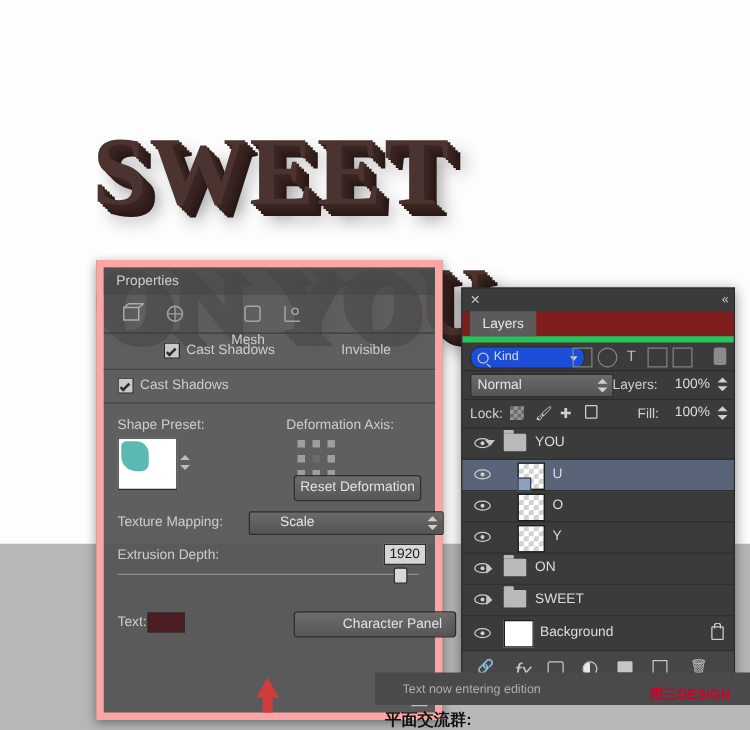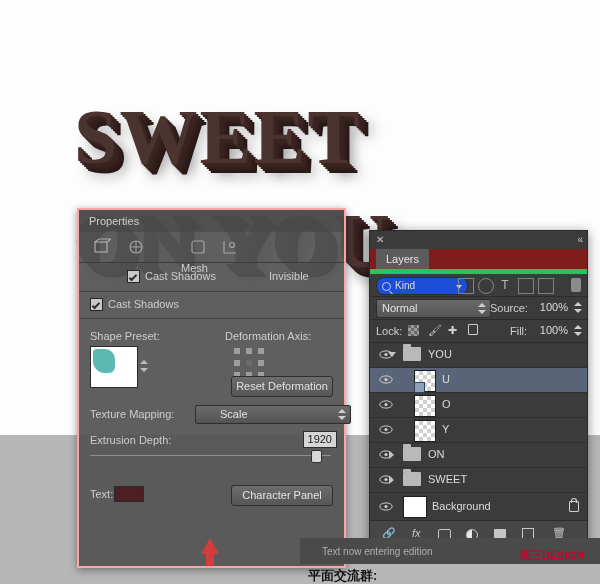--- a/index.html
+++ b/index.html
@@ -14,21 +14,21 @@
   .art{position:absolute;font-family:"Liberation Serif",serif;font-weight:bold;letter-spacing:2px;color:#4b3330;}
   .sweet{left:74px;top:92px;font-size:78px;
      text-shadow: 2px 2px 0 #3a2523, 4px 4px 0 #38231f, 6px 6px 0 #33201d, 8px 8px 0 #2e1c1a, 10px 10px 0 #281816, 12px 12px 14px rgba(0,0,0,.45);
   }
   .onyou{left:73px;top:196px;font-size:78px;color:#4b3330;
      text-shadow: 2px 2px 0 #3a2523, 4px 4px 0 #38231f, 6px 6px 0 #33201d, 8px 8px 0 #2e1c1a, 10px 10px 0 #281816, 12px 12px 14px rgba(0,0,0,.45);
   }
 
   
   #props{position:absolute;left:77px;top:208px;width:265px;height:356px;background:rgba(83,83,83,.93);
-     border:2px solid #fca5a5;box-shadow:0 2px 8px rgba(0,0,0,.4);color:#d6d6d6;font-size:11px;}
+     border:6px solid #fca5a5;box-shadow:0 2px 8px rgba(0,0,0,.4);color:#d6d6d6;font-size:11px;}
   #props .ptitle{height:22px;line-height:22px;padding-left:10px;background:rgba(70,70,70,.6);color:#cfcfcf;font-size:11px;}
   #props .ptabs{height:30px;border-bottom:1px solid #3c3c3c;position:relative;}
   #props .ptabs .ic{position:absolute;top:6px;width:18px;height:18px;opacity:.75;}
   #props .meshlbl{position:absolute;left:102px;top:30px;font-size:11px;color:#d0d0d0;}
   #props .sub{height:28px;border-bottom:1px solid #444;position:relative;}
   .chk{width:11px;height:11px;border:1px solid #262626;background:#c9c9c9;display:inline-block;position:relative;vertical-align:-2px;}
   .chk.on:after{content:"";position:absolute;left:1px;top:4px;width:6px;height:2px;border-left:2px solid #2b2b2b;border-bottom:2px solid #2b2b2b;transform:rotate(-45deg);}
   .row{position:relative;}
   .lbl{color:#cdcdcd;font-size:11px;}
   .swatchbox{width:46px;height:40px;background:#ffffff;border:1px solid #2a2a2a;position:relative;overflow:hidden;}
@@ -170,21 +170,21 @@
 
   <span class="lbl" style="position:absolute;left:11px;top:224px;">Extrusion Depth:</span>
   <div class="numfield" style="position:absolute;left:224px;top:221px;width:28px;">1920</div>
   <div class="slider" style="position:absolute;left:11px;top:240px;width:241px;">
     <span class="track"></span>
     <span class="knob" style="left:221px;"></span>
   </div>
 
   <span class="lbl" style="position:absolute;left:11px;top:278px;text-align:right;">Text:</span>
   <div class="colorchip" style="position:absolute;left:35px;top:276px;"></div>
-  <div class="btn" style="position:absolute;left:152px;top:275px;width:100px;">Character Panel</div>
+  <div class="btn" style="position:absolute;left:152px;top:275px;width:100px;padding-left:28px;">Character Panel</div>
 
 
   <div class="arrowup" style="left:122px;top:328px;">
       <span class="stem"></span>
     </div>
 
   <div style="position:absolute;right:6px;bottom:5px;width:11px;height:11px;border:1px solid #bdbdbd;"></div>
 </div>
 
 <div id="layers">
@@ -210,21 +210,21 @@
     <span class="filtic" style="left:148px;"></span>
     <span class="filtic" style="left:168px;"></span>
     <span class="filtic" style="right:6px;border:none;background:#9a9a9a;width:10px;height:14px;border-radius:2px;"></span>
   </div>
 
   <div class="bar">
     <div class="select" style="position:absolute;left:6px;top:2px;width:108px;">
       <span>Normal</span>
       <span class="arrows"></span>
     </div>
-    <span style="position:absolute;left:120px;top:5px;font-size:11px;color:#d0d0d0;">Source:</span>
+    <span style="position:absolute;left:120px;top:5px;font-size:11px;color:#d0d0d0;">Layers:</span>
     <div class="numfield" style="position:absolute;left:166px;top:3px;width:32px;background:#3b3b3b;border:none;color:#dcdcdc;">100%</div>
     <span class="arrows" style="position:absolute;right:4px;top:2px;width:9px;height:17px;">
       <span style="position:absolute;left:0;top:3px;border-left:4px solid transparent;border-right:4px solid transparent;border-bottom:4px solid #cfcfcf;"></span>
       <span style="position:absolute;left:0;top:10px;border-left:4px solid transparent;border-right:4px solid transparent;border-top:4px solid #cfcfcf;"></span>
     </span>
   </div>
 
   <div class="bar">
     <span style="position:absolute;left:6px;top:5px;font-size:11px;color:#d0d0d0;">Lock:</span>
     <span style="position:absolute;left:38px;top:5px;width:11px;height:11px;background-image:linear-gradient(45deg,#9a9a9a 25%,transparent 25%,transparent 75%,#9a9a9a 75%,#9a9a9a),linear-gradient(45deg,#9a9a9a 25%,#6a6a6a 25%,#6a6a6a 75%,#9a9a9a 75%,#9a9a9a);background-size:6px 6px;background-position:0 0,3px 3px;"></span>
@@ -319,21 +319,21 @@
           </svg>
       </span>
       <span style="position:absolute;left:33px;top:3px;width:22px;height:20px;background:#ffffff;border:1px solid #1d1d1d;"></span>
       <span class="lname" style="left:62px;top:7px;">Background</span>
       <span class="lockic" style="top:8px;"></span>
     </div>
   </div>
 
   <div class="lbottom">
     <span style="position:absolute;left:12px;top:6px;color:#c6c6c6;font-size:11px;">🔗</span>
-    <span style="position:absolute;left:42px;top:6px;color:#c6c6c6;font-size:11px;font-style:italic;">fx</span>
+    <span style="position:absolute;left:42px;top:6px;color:#c6c6c6;font-size:17px;font-style:italic;">fx</span>
     <span style="position:absolute;left:68px;top:8px;width:11px;height:9px;border:1px solid #c6c6c6;border-radius:2px;"></span>
     <span style="position:absolute;left:96px;top:8px;width:10px;height:10px;border-radius:50%;background:linear-gradient(90deg,#e6e6e6 50%,#4a4a4a 50%);border:1px solid #c6c6c6;"></span>
     <span style="position:absolute;left:124px;top:8px;width:12px;height:9px;background:#c6c6c6;border-radius:1px;"></span>
     <span style="position:absolute;left:152px;top:7px;width:10px;height:11px;border:1px solid #c6c6c6;"></span>
     <span style="position:absolute;left:182px;top:6px;color:#c6c6c6;font-size:11px;">🗑</span>
   </div>
 </div>
 
 <div id="taskbar">
   <span style="position:absolute;left:22px;top:8px;opacity:.75;">Text now entering edition</span>

